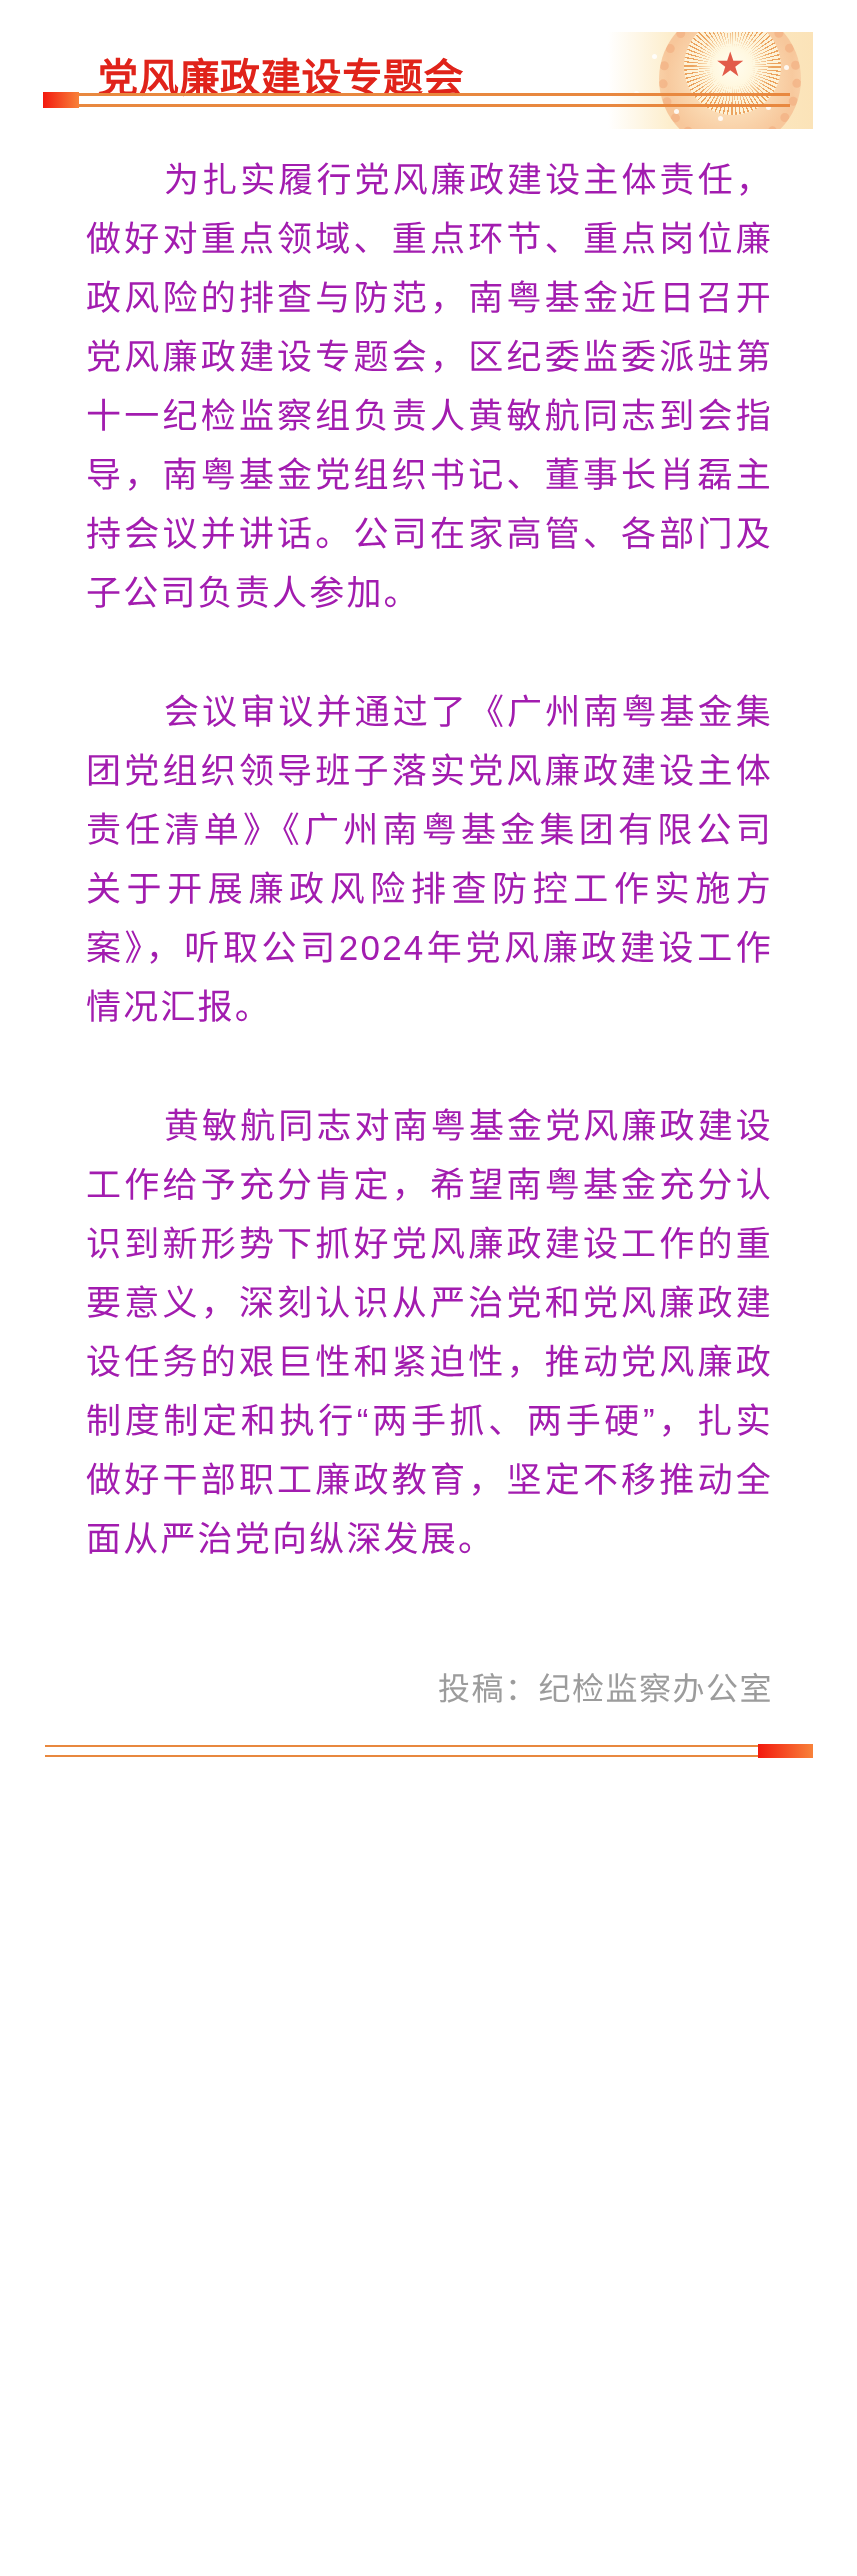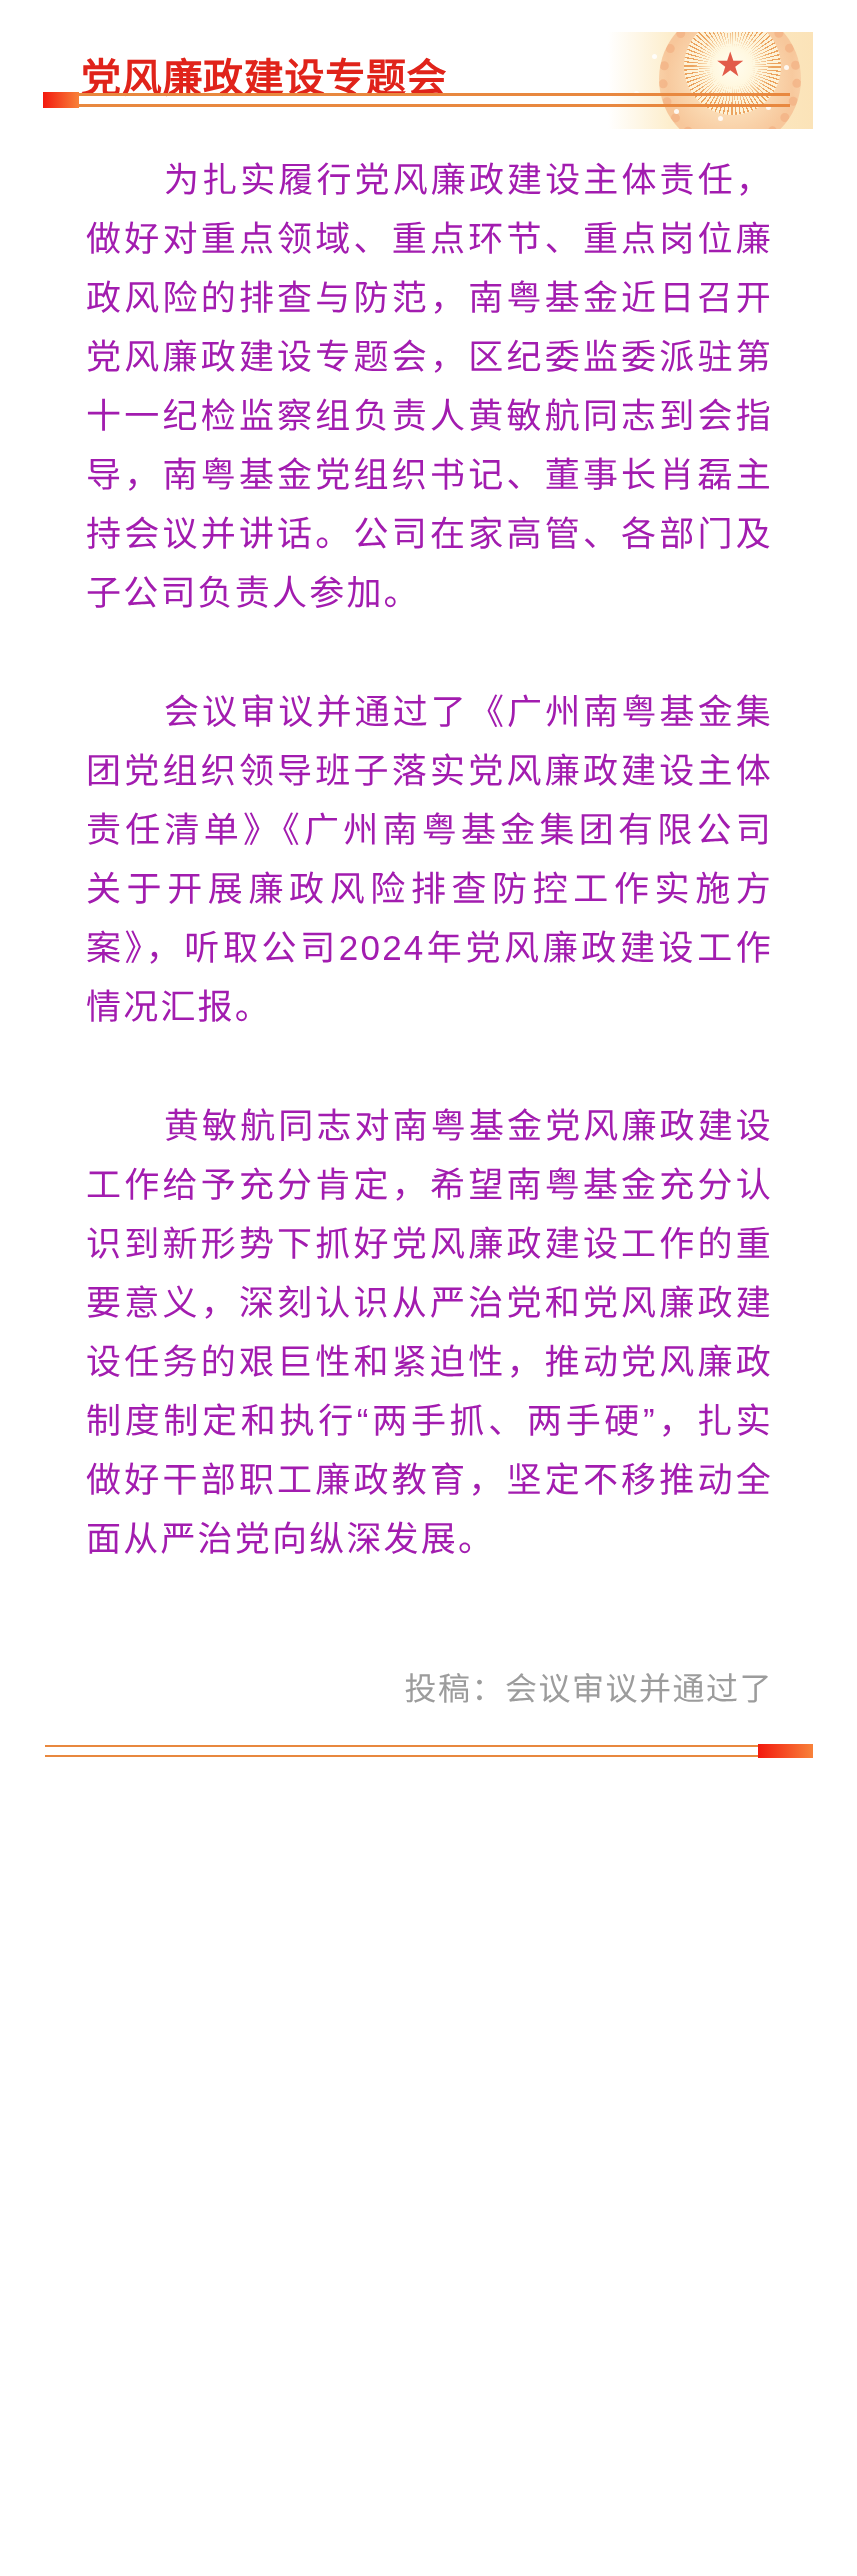--- a/index.html
+++ b/index.html
@@ -8,21 +8,21 @@
     width:857px;height:2576px;
     margin:0 auto;
     background:#ffffff;
     overflow:hidden;
     font-family:"Liberation Sans","DejaVu Sans",sans-serif;
   }
 
   
   .header{position:relative;height:108px;}
   .page-title{
-    position:absolute;left:81px;top:29px;
+    position:absolute;left:98px;top:29px;
     font-size:40px;line-height:44px;font-weight:700;
     color:#e0231a;letter-spacing:0.7px;white-space:nowrap;
   }
   .emblem-box{
     position:absolute;left:608px;top:31.5px;width:205px;height:97px;
     background:linear-gradient(90deg,rgba(253,242,218,0) 0%,#fdeecd 30%,#fbe3b8 100%);
     overflow:hidden;
   }
   .emblem-wreath{
     position:absolute;left:51px;top:-24px;width:142px;height:142px;
@@ -104,21 +104,21 @@
     </div>
   </div>
 
   <div class="article">
     <p>为扎实履行党风廉政建设主体责任，做好对重点领域、重点环节、重点岗位廉政风险的排查与防范，南粤基金近日召开党风廉政建设专题会，区纪委监委派驻第十一纪检监察组负责人黄敏航同志到会指导，南粤基金党组织书记、董事长肖磊主持会议并讲话。公司在家高管、各部门及子公司负责人参加。</p>
     <p>会议审议并通过了《广州南粤基金集团党组织领导班子落实党风廉政建设主体责任清单》《广州南粤基金集团有限公司关于开展廉政风险排查防控工作实施方案》，听取公司2024年党风廉政建设工作情况汇报。</p>
     <p>黄敏航同志对南粤基金党风廉政建设工作给予充分肯定，希望南粤基金充分认识到新形势下抓好党风廉政建设工作的重要意义，深刻认识从严治党和党风廉政建设任务的艰巨性和紧迫性，推动党风廉政制度制定和执行“两手抓、两手硬”，扎实做好干部职工廉政教育，坚定不移推动全面从严治党向纵深发展。</p>
   </div>
 
   <div class="footer">
-    <div>投稿：会议审议并通过了</div>
+    <div>投稿：纪检监察办公室</div>
   </div>
 
   <div class="divider-bottom">
     <span class="cap"></span>
   </div>
 
 </div>
 
 
 </body></html>

